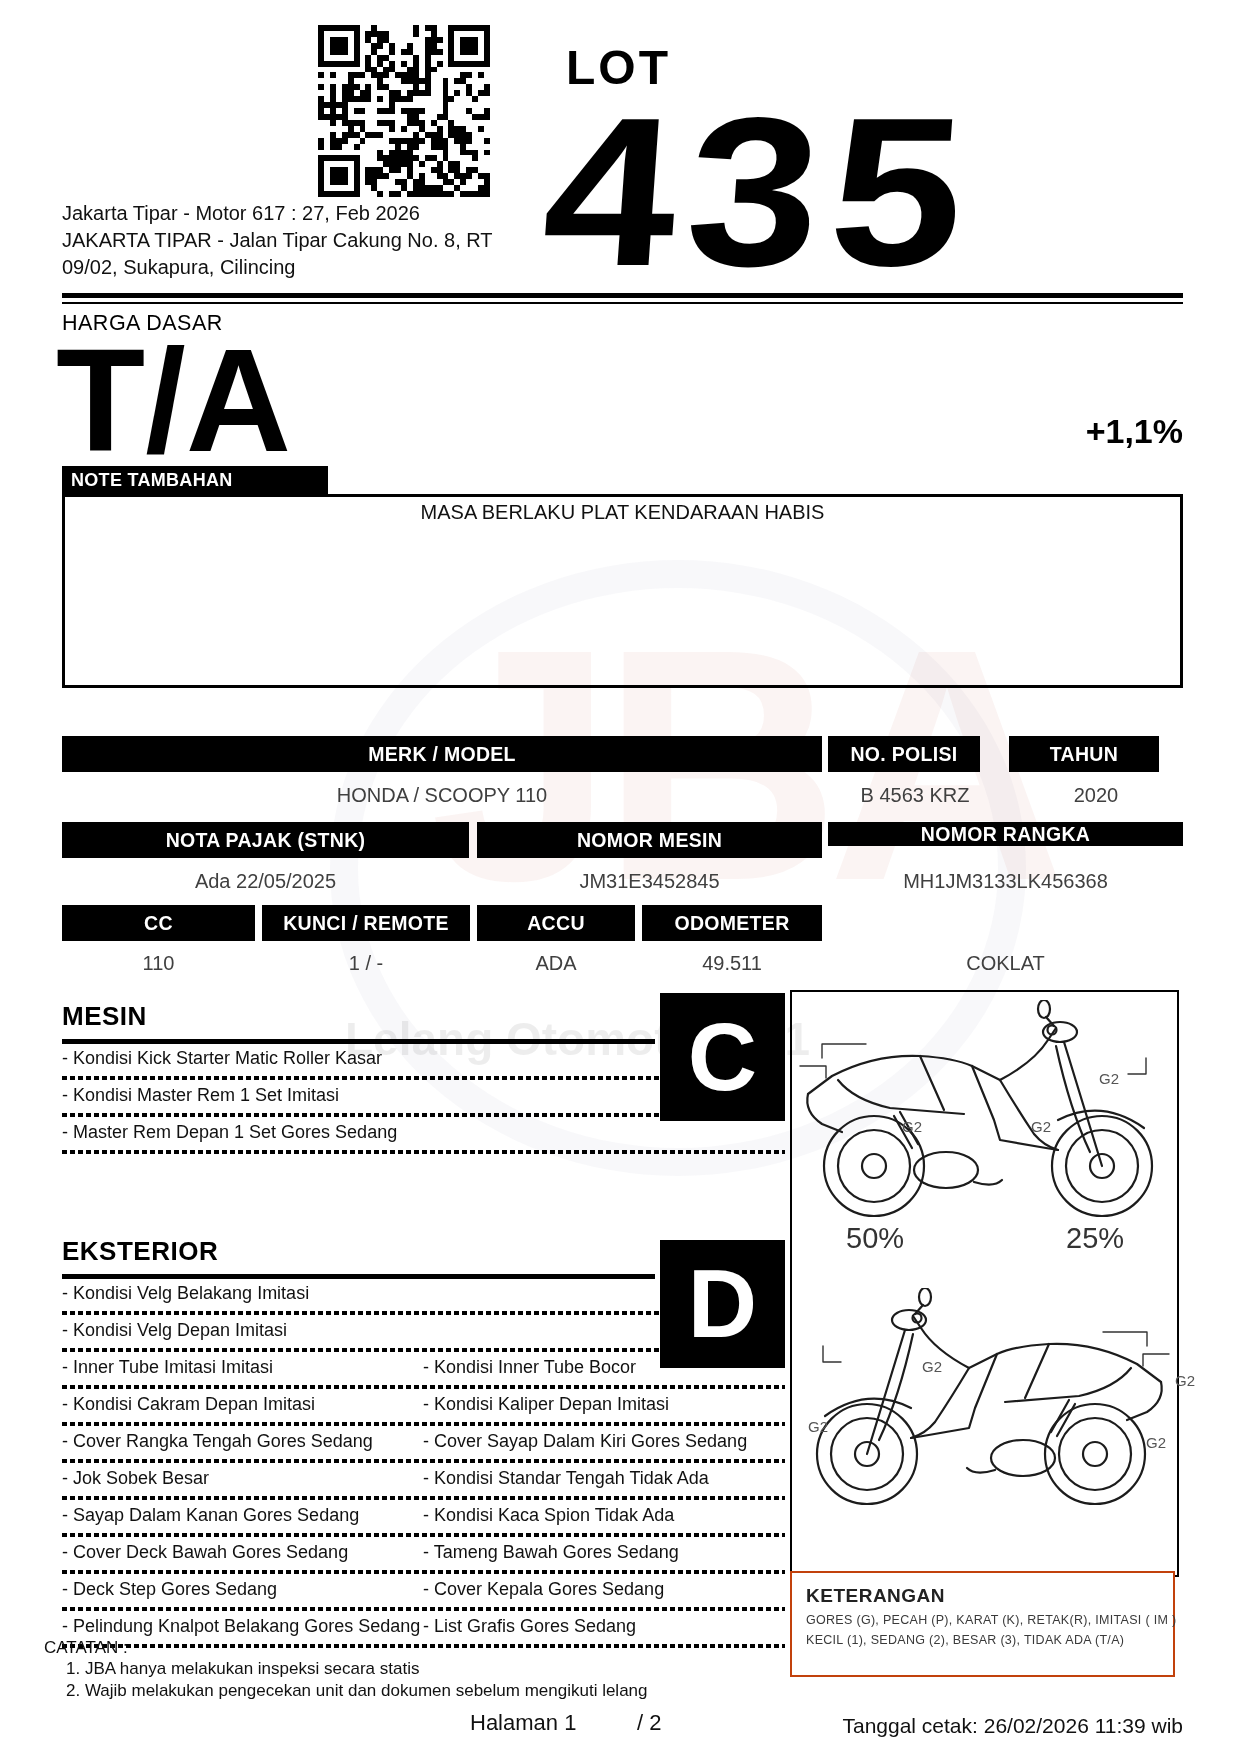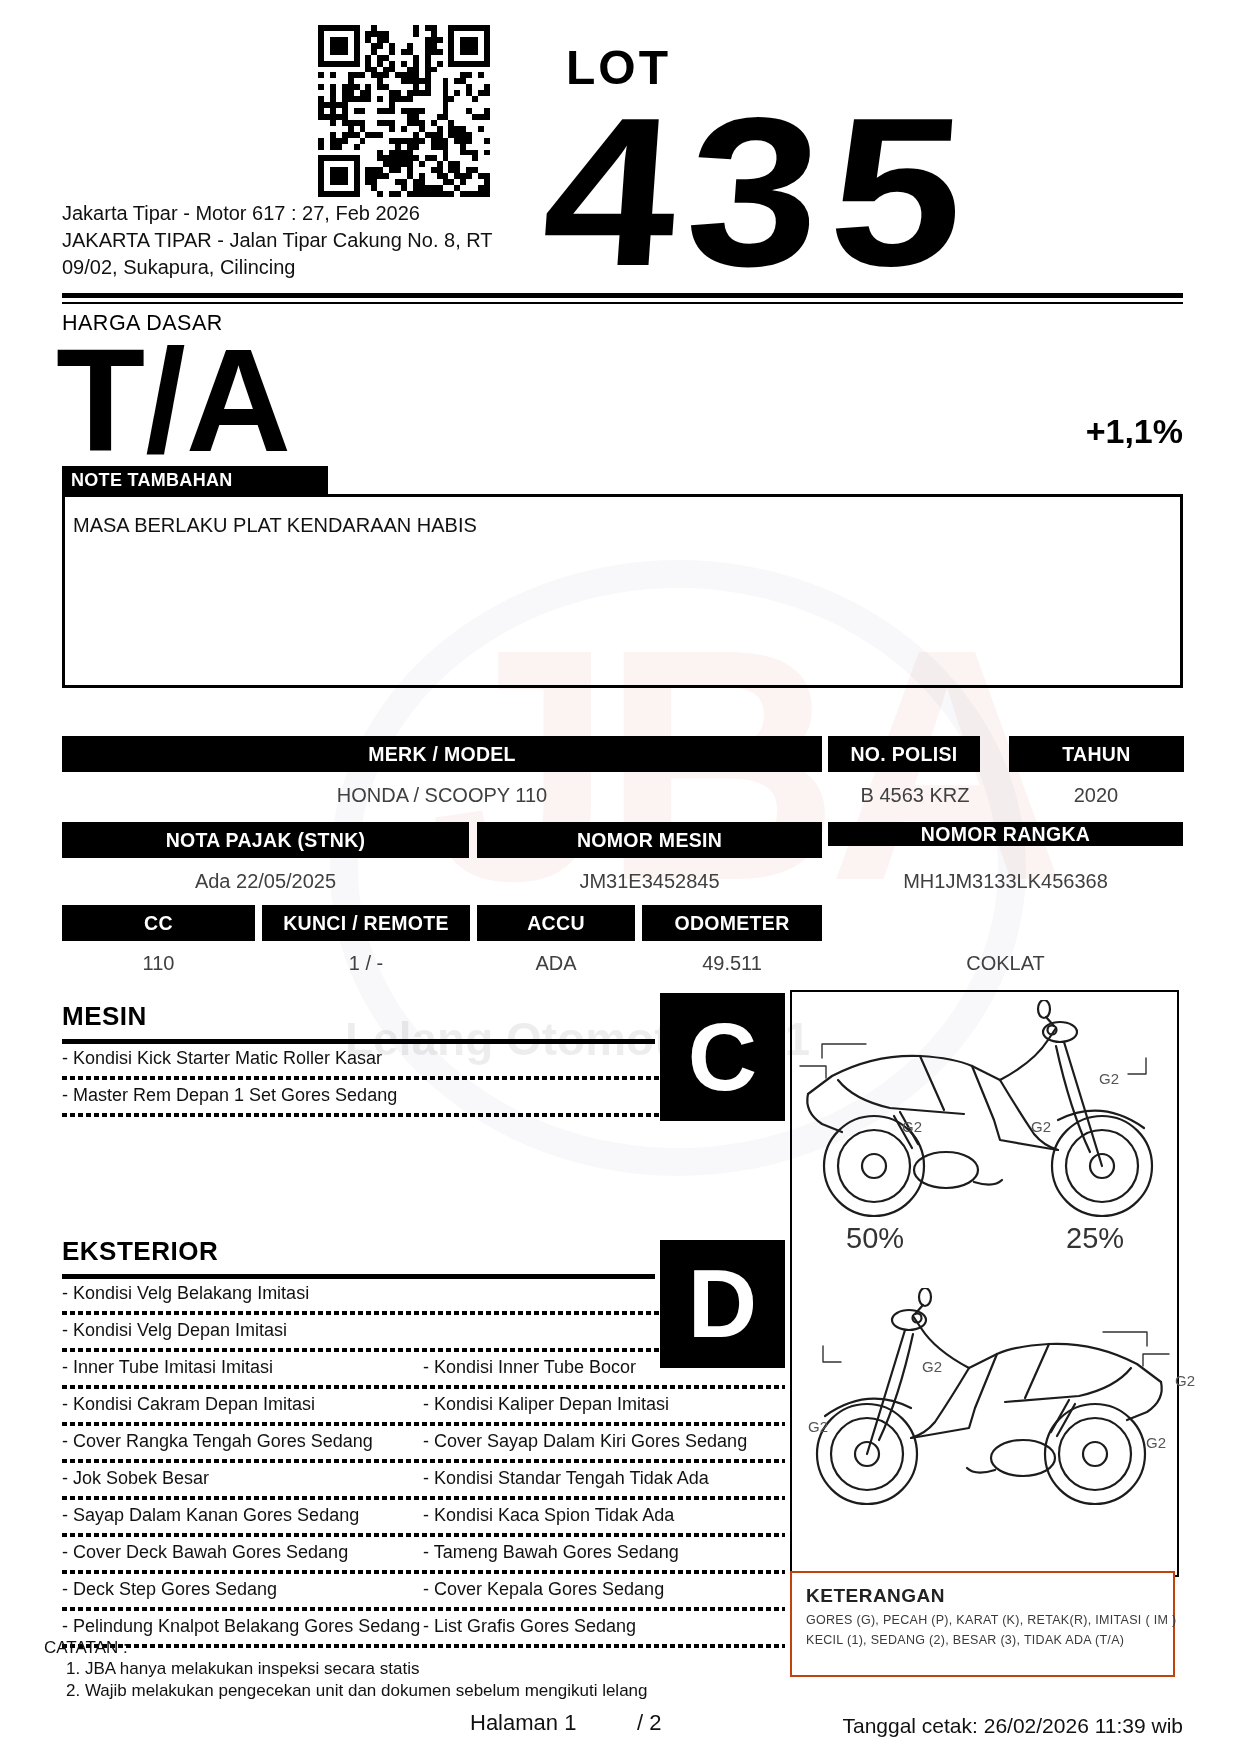--- a/index.html
+++ b/index.html
@@ -471,26 +471,26 @@
   <div class="rule" style="left:62px;top:302px;width:1121px;height:2px;"></div>
 
   <div class="abs" style="left:62px;top:311px;font-size:21.5px;letter-spacing:.5px;">HARGA DASAR</div>
   <div class="abs" style="left:56px;top:328px;font-size:146px;font-weight:bold;line-height:1;">T/A</div>
   <div class="abs" style="left:1000px;top:412px;width:183px;text-align:right;font-size:34px;font-weight:bold;">+1,1%</div>
 
   <div class="bar" style="left:62px;top:466px;width:257px;height:28px;justify-content:flex-start;padding-left:9px;font-size:18px;">
     <span>NOTE TAMBAHAN</span>
   </div>
   <div class="abs" style="left:62px;top:494px;width:1115px;height:188px;border:3px solid #000;">
-    <div style="padding:17px 8px;font-size:20px;color:#111;">MASA BERLAKU PLAT KENDARAAN HABIS</div>
+    <div style="padding:4px 8px;font-size:20px;color:#111;text-align:center;">MASA BERLAKU PLAT KENDARAAN HABIS</div>
   </div>
 
   <div class="bar" style="left:62px;top:736px;width:760px;height:36px;">MERK / MODEL</div>
   <div class="bar" style="left:828px;top:736px;width:152px;height:36px;">NO. POLISI</div>
-  <div class="bar" style="left:1009px;top:736px;width:175px;height:36px;">TAHUN</div>
+  <div class="bar" style="left:1009px;top:736px;width:150px;height:36px;">TAHUN</div>
   <div class="val" style="left:62px;top:780px;width:760px;height:30px;">HONDA / SCOOPY 110</div>
   <div class="val" style="left:828px;top:780px;width:174px;height:30px;">B 4563 KRZ</div>
   <div class="val" style="left:1009px;top:780px;width:174px;height:30px;">2020</div>
 
   <div class="bar" style="left:62px;top:822px;width:407px;height:36px;">NOTA PAJAK (STNK)</div>
   <div class="bar" style="left:477px;top:822px;width:345px;height:36px;">NOMOR MESIN</div>
   <div class="bar" style="left:828px;top:822px;width:355px;height:24px;">NOMOR RANGKA</div>
   <div class="val" style="left:62px;top:866px;width:407px;height:30px;">Ada 22/05/2025</div>
   <div class="val" style="left:477px;top:866px;width:345px;height:30px;">JM31E3452845</div>
   <div class="val" style="left:828px;top:866px;width:355px;height:30px;">MH1JM3133LK456368</div>
@@ -503,20 +503,24 @@
   <div class="val" style="left:262px;top:948px;width:208px;height:30px;">1 / -</div>
   <div class="val" style="left:477px;top:948px;width:158px;height:30px;">ADA</div>
   <div class="val" style="left:642px;top:948px;width:180px;height:30px;">49.511</div>
   <div class="val" style="left:828px;top:948px;width:355px;height:30px;">COKLAT</div>
 
   <div class="sec" style="left:62px;top:1001px;">
     <div class="sec-title">MESIN</div>
     <div class="sec-rule"></div>
     <div class="crow first">
       <span class="ctext">- Kondisi Kick Starter Matic Roller Kasar</span>
+      <div class="dotline"></div>
+    </div>
+    <div class="crow">
+      <span class="ctext">- Kondisi Master Rem 1 Set Imitasi</span>
       <div class="dotline"></div>
     </div>
     <div class="crow">
       <span class="ctext">- Master Rem Depan 1 Set Gores Sedang</span>
       <div class="dotline"></div>
     </div>
   </div>
 
   <div class="sec" style="left:62px;top:1236px;">
     <div class="sec-title">EKSTERIOR</div>

